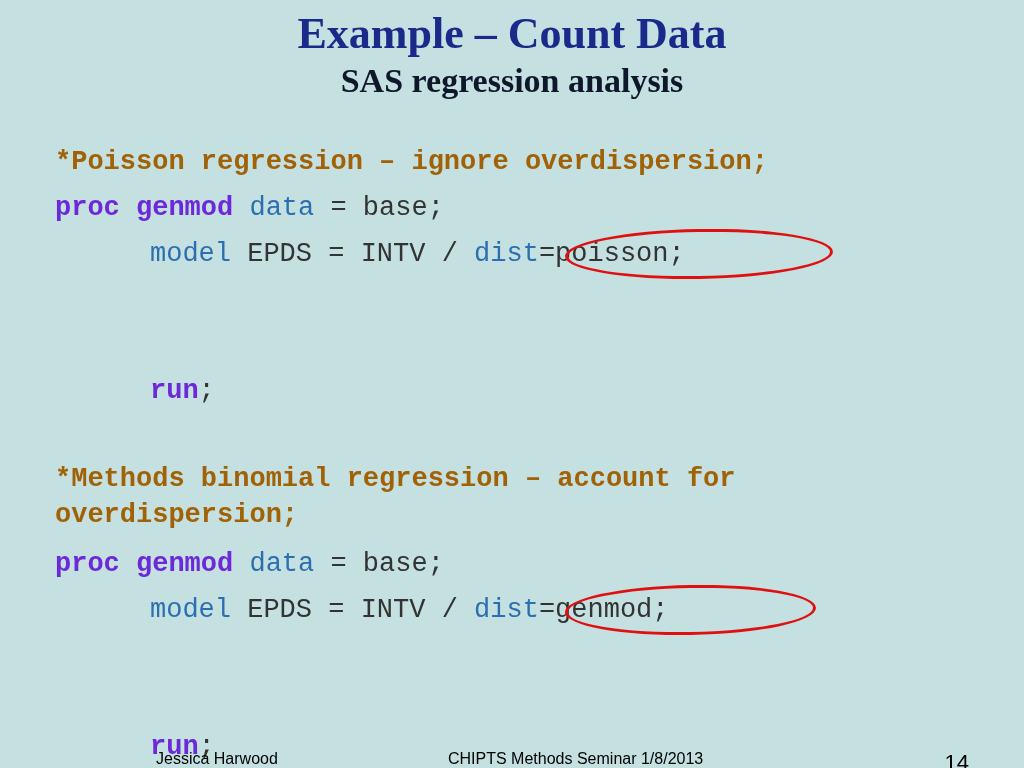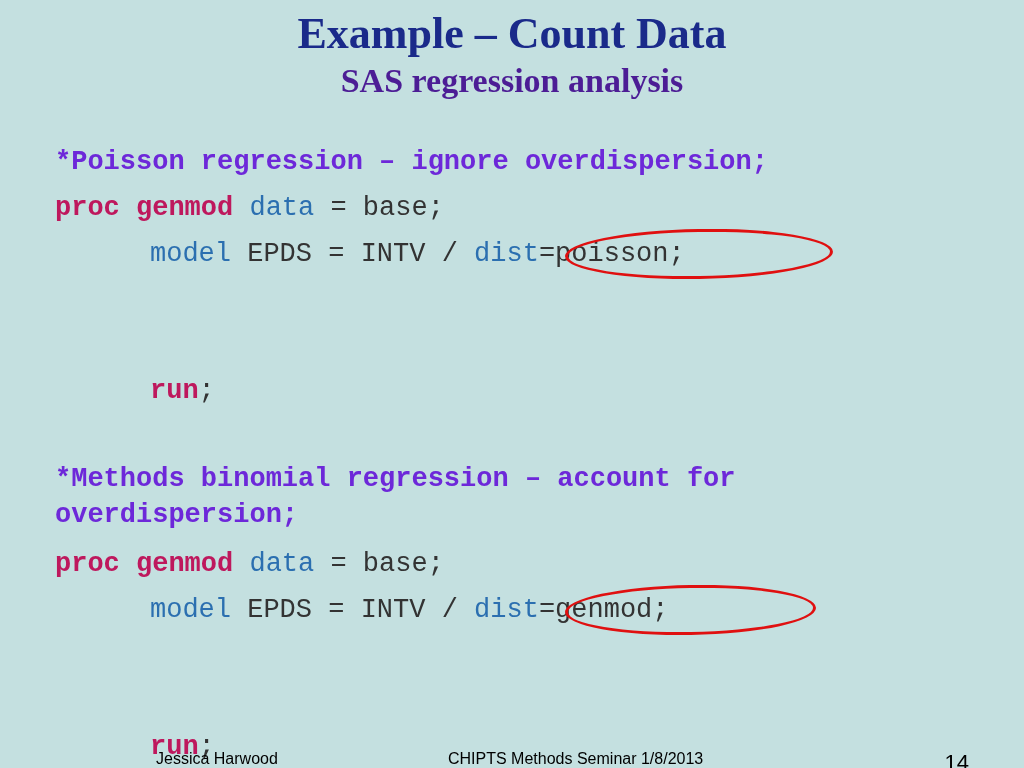--- a/index.html
+++ b/index.html
@@ -24,34 +24,34 @@
   }
   .title {
     font-family: 'Palatino Linotype', 'Book Antiqua', Palatino, Georgia, serif;
     color: #1a2a8a;
     font-size: 44px;
     margin: 0;
     line-height: 1.1;
   }
   .subtitle {
     font-family: 'Palatino Linotype', 'Book Antiqua', Palatino, Georgia, serif;
-    color: #4c1d95;
+    color: #0f172a;
     font-size: 34px;
     margin: 4px 0 0 0;
     line-height: 1.1;
   }
   .code-area {
     font-family: 'Courier New', Courier, monospace;
     font-size: 27px;
     line-height: 1.7;
     padding: 40px 55px 0 55px;
     color: #333;
   }
-  .comment { color: #6d28d9; font-weight: bold; }
-  .kw      { color: #be185d; font-weight: bold; }
+  .comment { color: #a16207; font-weight: bold; }
+  .kw      { color: #6d28d9; font-weight: bold; }
   .opt     { color: #2b6fb0; margin-top: 48px; }
   .plain   { color: #333; }
   .indent  { display: inline-block; width: 95px; }
   .code-line { position: relative; white-space: pre; }
   .ellipse {
     position: absolute;
     border: 3px solid #e01010;
     border-radius: 50%;
     pointer-events: none;
   }

